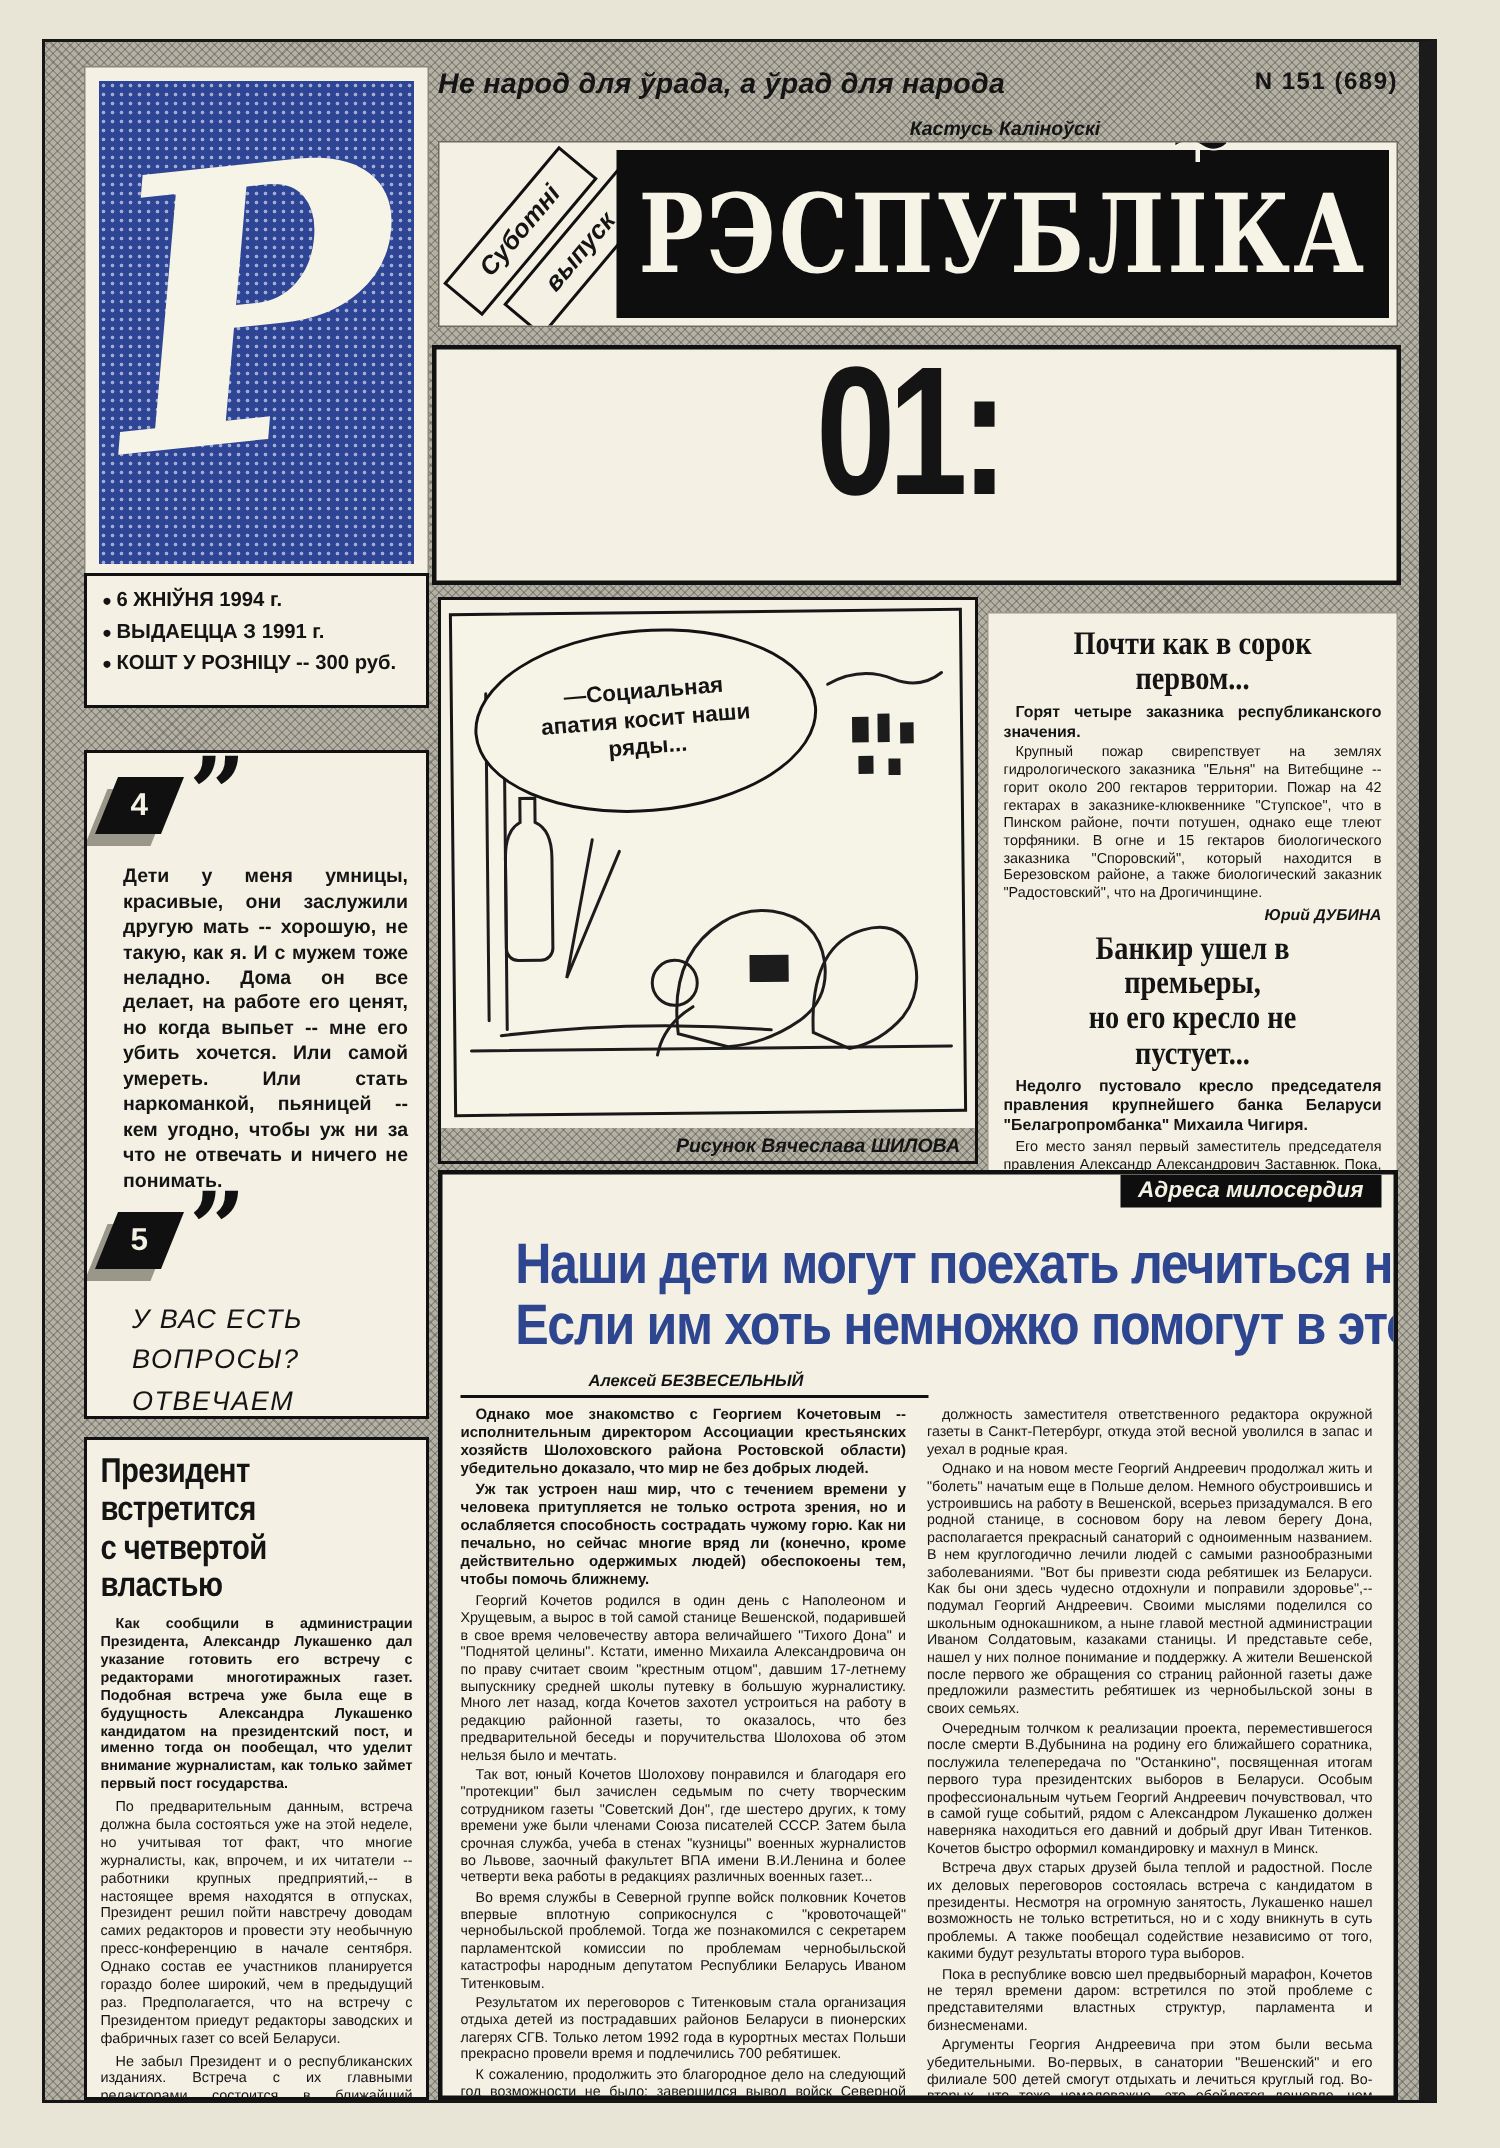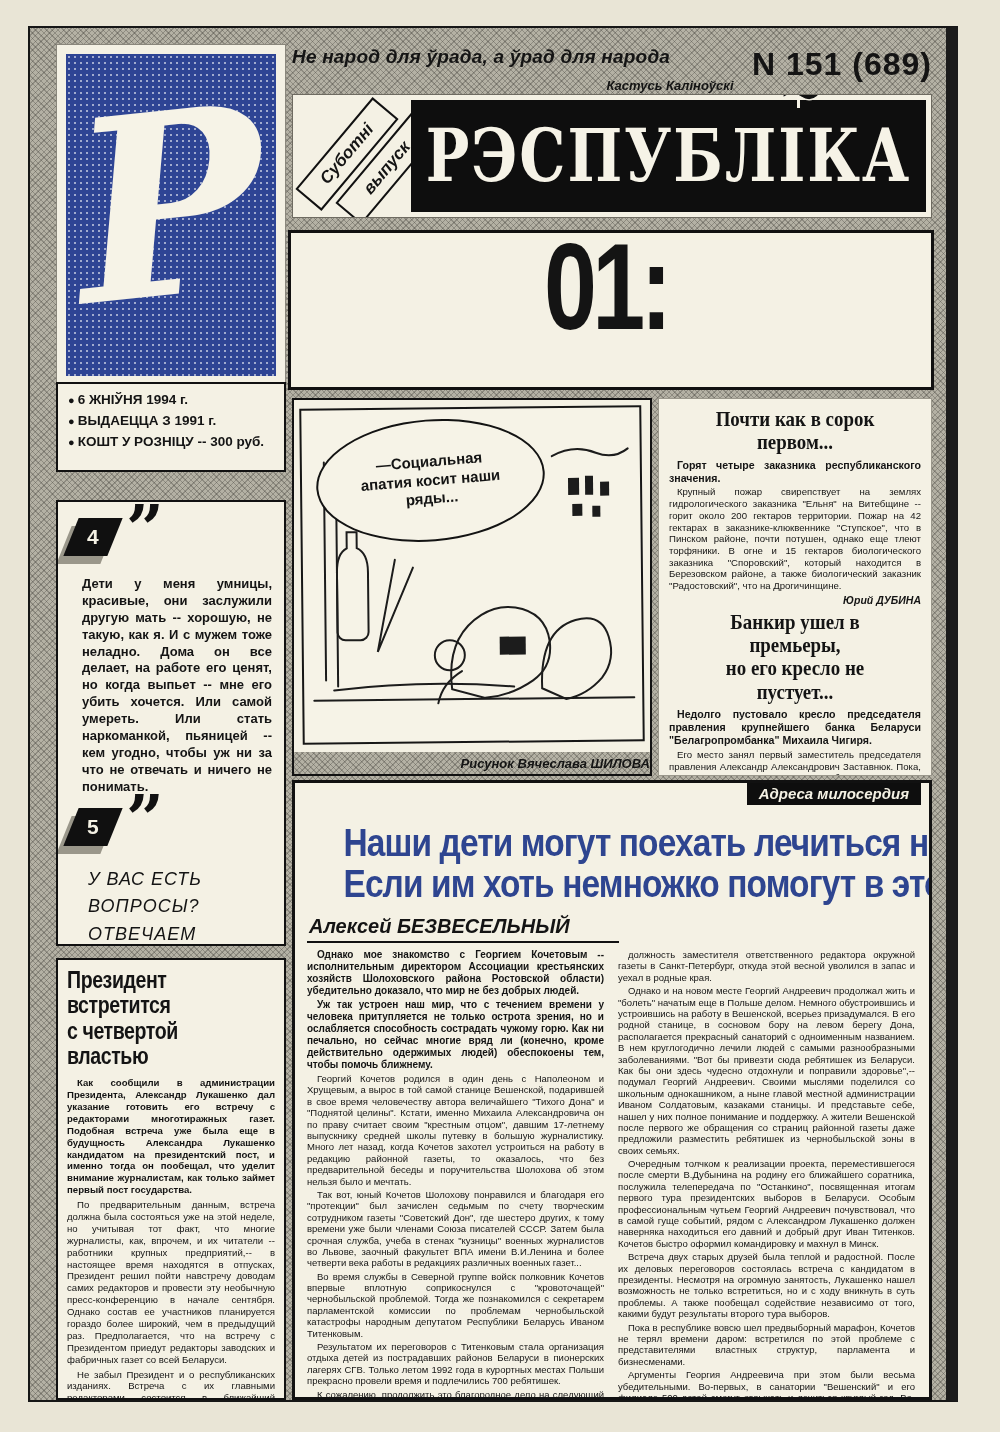--- a/index.html
+++ b/index.html
@@ -13,21 +13,21 @@
   .blk{position:absolute;box-sizing:border-box;background:#f4f1e4;overflow:hidden;}
   
   .logo-box{left:26px;top:16px;width:230px;height:342px;padding:9px;border:1px solid #8a877c;}
   .logo-blue{width:100%;height:100%;background-color:#2e4494;
     background-image:radial-gradient(rgba(255,255,255,.55) 1px, transparent 1.5px);background-size:6px 6px;
     display:flex;align-items:center;justify-content:center;}
   .logo-p{font-family:"DejaVu Serif",serif;font-style:italic;font-weight:bold;font-size:252px;color:#f6f3e7;line-height:1;transform:rotate(-6deg) translateY(-10px);}
   
   .motto-row{position:absolute;left:262px;top:18px;width:640px;height:34px;display:flex;justify-content:space-between;align-items:flex-start;}
   .motto{font-weight:bold;font-style:italic;font-size:19px;letter-spacing:.2px;}
-  .issue-no{font-weight:bold;font-size:32px;letter-spacing:1px;}
+  .issue-no{font-weight:bold;font-size:16px;letter-spacing:1px;}
   .motto-author{position:absolute;left:520px;top:50px;width:240px;text-align:center;font-weight:bold;font-style:italic;font-size:13px;}
   
   .masthead{left:262px;top:66px;width:640px;height:124px;border:1px solid #6e6b61;}
   .ribbons{position:absolute;left:0;top:0;width:130px;height:124px;}
   .ribbon{position:absolute;width:116px;height:30px;background:#f4f1e4;border:2px solid #111;transform:rotate(-50deg);display:flex;align-items:center;justify-content:center;font-weight:bold;font-style:italic;font-size:17px;}
   .ribbon.r1{left:-6px;top:42px;}
   .ribbon.r2{left:34px;top:56px;}
   .title-box{position:absolute;left:118px;top:5px;right:5px;bottom:5px;background:#0e0e0e;display:flex;align-items:center;justify-content:center;}
   .title-text{font-family:"DejaVu Serif",serif;font-weight:bold;font-size:58px;color:#f6f3e7;letter-spacing:2px;transform:scaleY(1.25);}
   .mast-flag{position:absolute;left:71%;top:-26px;}
@@ -51,33 +51,33 @@
   .pres-box{left:26px;top:930px;width:230px;height:442px;border:2px solid #111;padding:8px 9px;}
   .pres-title{font-weight:bold;font-size:23px;line-height:1.1;letter-spacing:-.5px;transform:scaleX(.85);transform-origin:left top;white-space:pre-line;margin-bottom:8px;}
   .small-par{font-size:9.6px;line-height:1.24;text-align:justify;margin:0 0 3px;text-indent:10px;}
   .small-par.bold{font-weight:bold;}
   
   .cartoon-box{left:262px;top:370px;width:360px;height:378px;border:2px solid #111;padding:0;}
   .cartoon-frame{position:absolute;left:7px;top:7px;right:7px;bottom:31px;border:2px solid #161616;transform:rotate(-.6deg);background:#f6f3e7;}
   .bubble{position:absolute;left:14px;top:10px;width:225px;height:118px;background:#f6f3e7;border:2.5px solid #131313;border-radius:50%;display:flex;align-items:center;justify-content:center;text-align:center;font-weight:bold;font-size:15px;line-height:1.25;white-space:pre-line;transform:rotate(-4deg);z-index:2;}
   .cartoon-caption{position:absolute;left:0;right:0;bottom:0;height:22px;
     background:repeating-linear-gradient(45deg, rgba(55,53,48,.30) 0 1px, transparent 1px 4px),repeating-linear-gradient(-45deg, rgba(55,53,48,.30) 0 1px, transparent 1px 4px),#b4b1a4;
-    display:flex;align-items:center;justify-content:flex-end;font-weight:bold;font-style:italic;font-size:13px;margin-top:20px;}
-  
-  .news-box{left:628px;top:370px;width:274px;height:378px;border:1px solid #9b988c;padding:6px 10px;}
+    display:flex;align-items:center;justify-content:flex-end;padding-right:10px;font-weight:bold;font-style:italic;font-size:13px;margin-top:20px;}
+  
+  .news-box{left:628px;top:380px;width:274px;height:378px;border:1px solid #9b988c;padding:6px 10px;}
   .news-h{font-family:"Liberation Serif",serif;font-weight:bold;font-size:22px;line-height:1.06;text-align:center;transform:scaleX(.86);transform-origin:center top;white-space:pre-line;margin:2px 0 5px;}
   .news-lead{font-weight:bold;font-size:10.6px;line-height:1.22;text-align:justify;margin:0 0 2px;text-indent:8px;}
   .news-par{font-size:9.6px;line-height:1.22;text-align:justify;margin:0 0 2px;text-indent:8px;}
   .news-by{font-weight:bold;font-style:italic;font-size:10.5px;text-align:right;margin:2px 0 4px;}
   
   .mercy-box{left:262px;top:752px;width:640px;height:620px;border:3px solid #111;padding:16px 14px 6px 12px;}
   .rubric{position:absolute;top:0;right:8px;background:#0e0e0e;color:#f4f1e4;font-weight:bold;font-style:italic;font-size:15px;padding:2px 12px 3px;}
   .blue-h{margin-top:24px;text-align:center;color:#2e4590;font-weight:bold;font-size:38px;line-height:1.08;letter-spacing:-1px;}
   .blue-h .ln{transform:scaleX(.88);transform-origin:center;display:block;white-space:nowrap;}
-  .mercy-author{font-weight:bold;font-style:italic;font-size:20px;border-bottom:2px solid #111;width:310px;padding:6px 0 3px 2px;margin:4px 0 6px;}
+  .mercy-author{font-weight:bold;font-style:italic;font-size:11px;border-bottom:2px solid #111;width:310px;padding:6px 0 3px 2px;margin:4px 0 6px;text-align:center;}
   .mercy-cols{display:flex;gap:14px;}
   .mcol{width:300px;}
   .m-par{font-size:9.5px;line-height:1.2;text-align:justify;margin:0 0 2px;text-indent:10px;}
   .m-par.bold{font-weight:bold;font-size:10px;}
   svg{display:block;}
 </style>
 </head>
 <body>
 
 <div class="frame">

